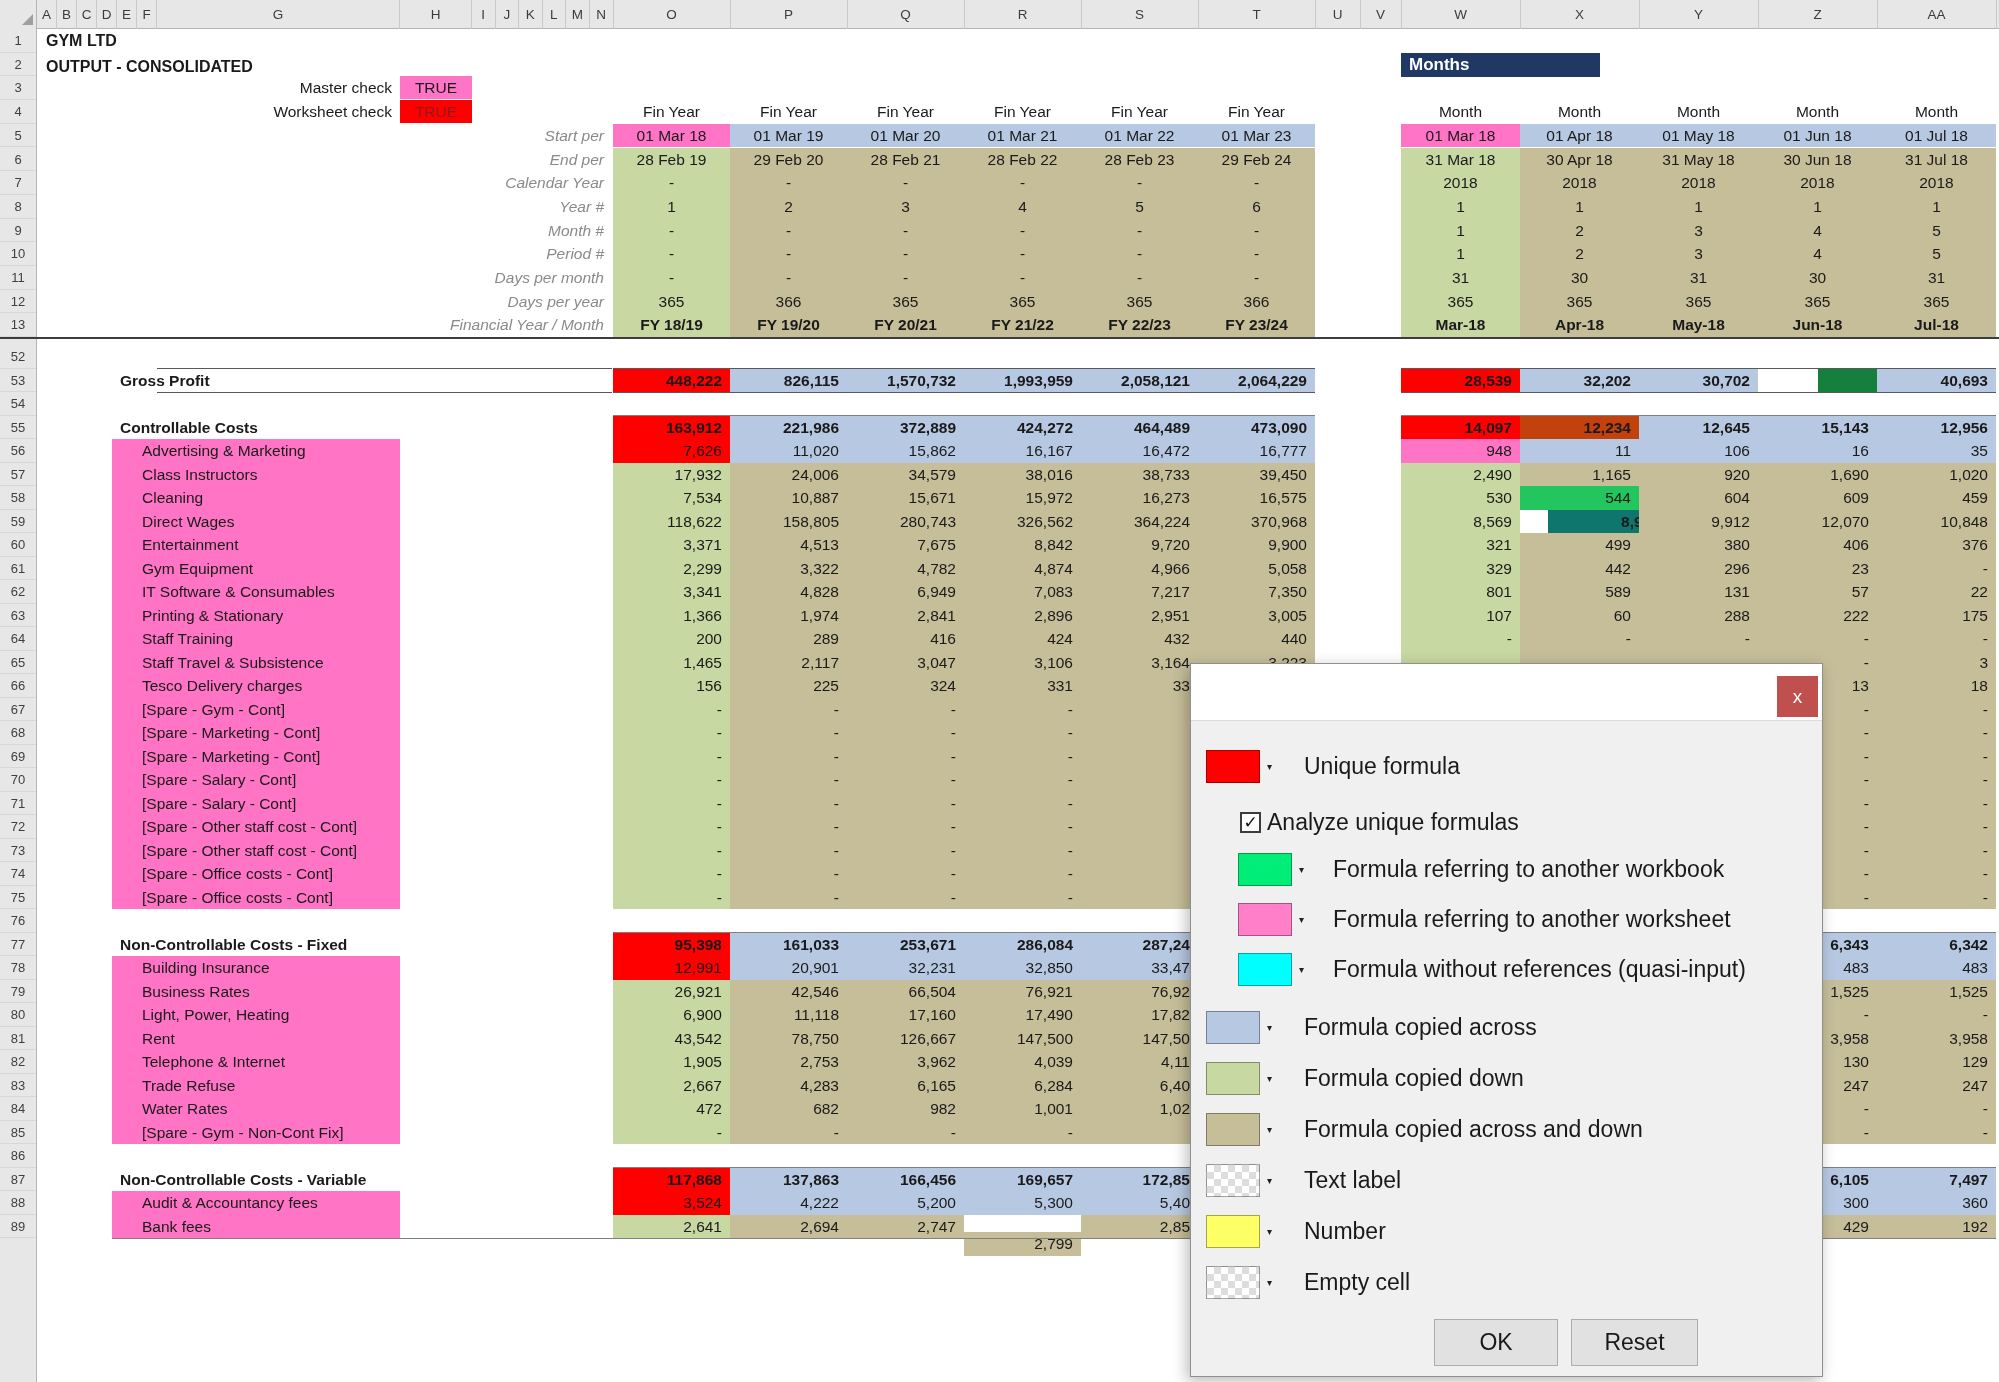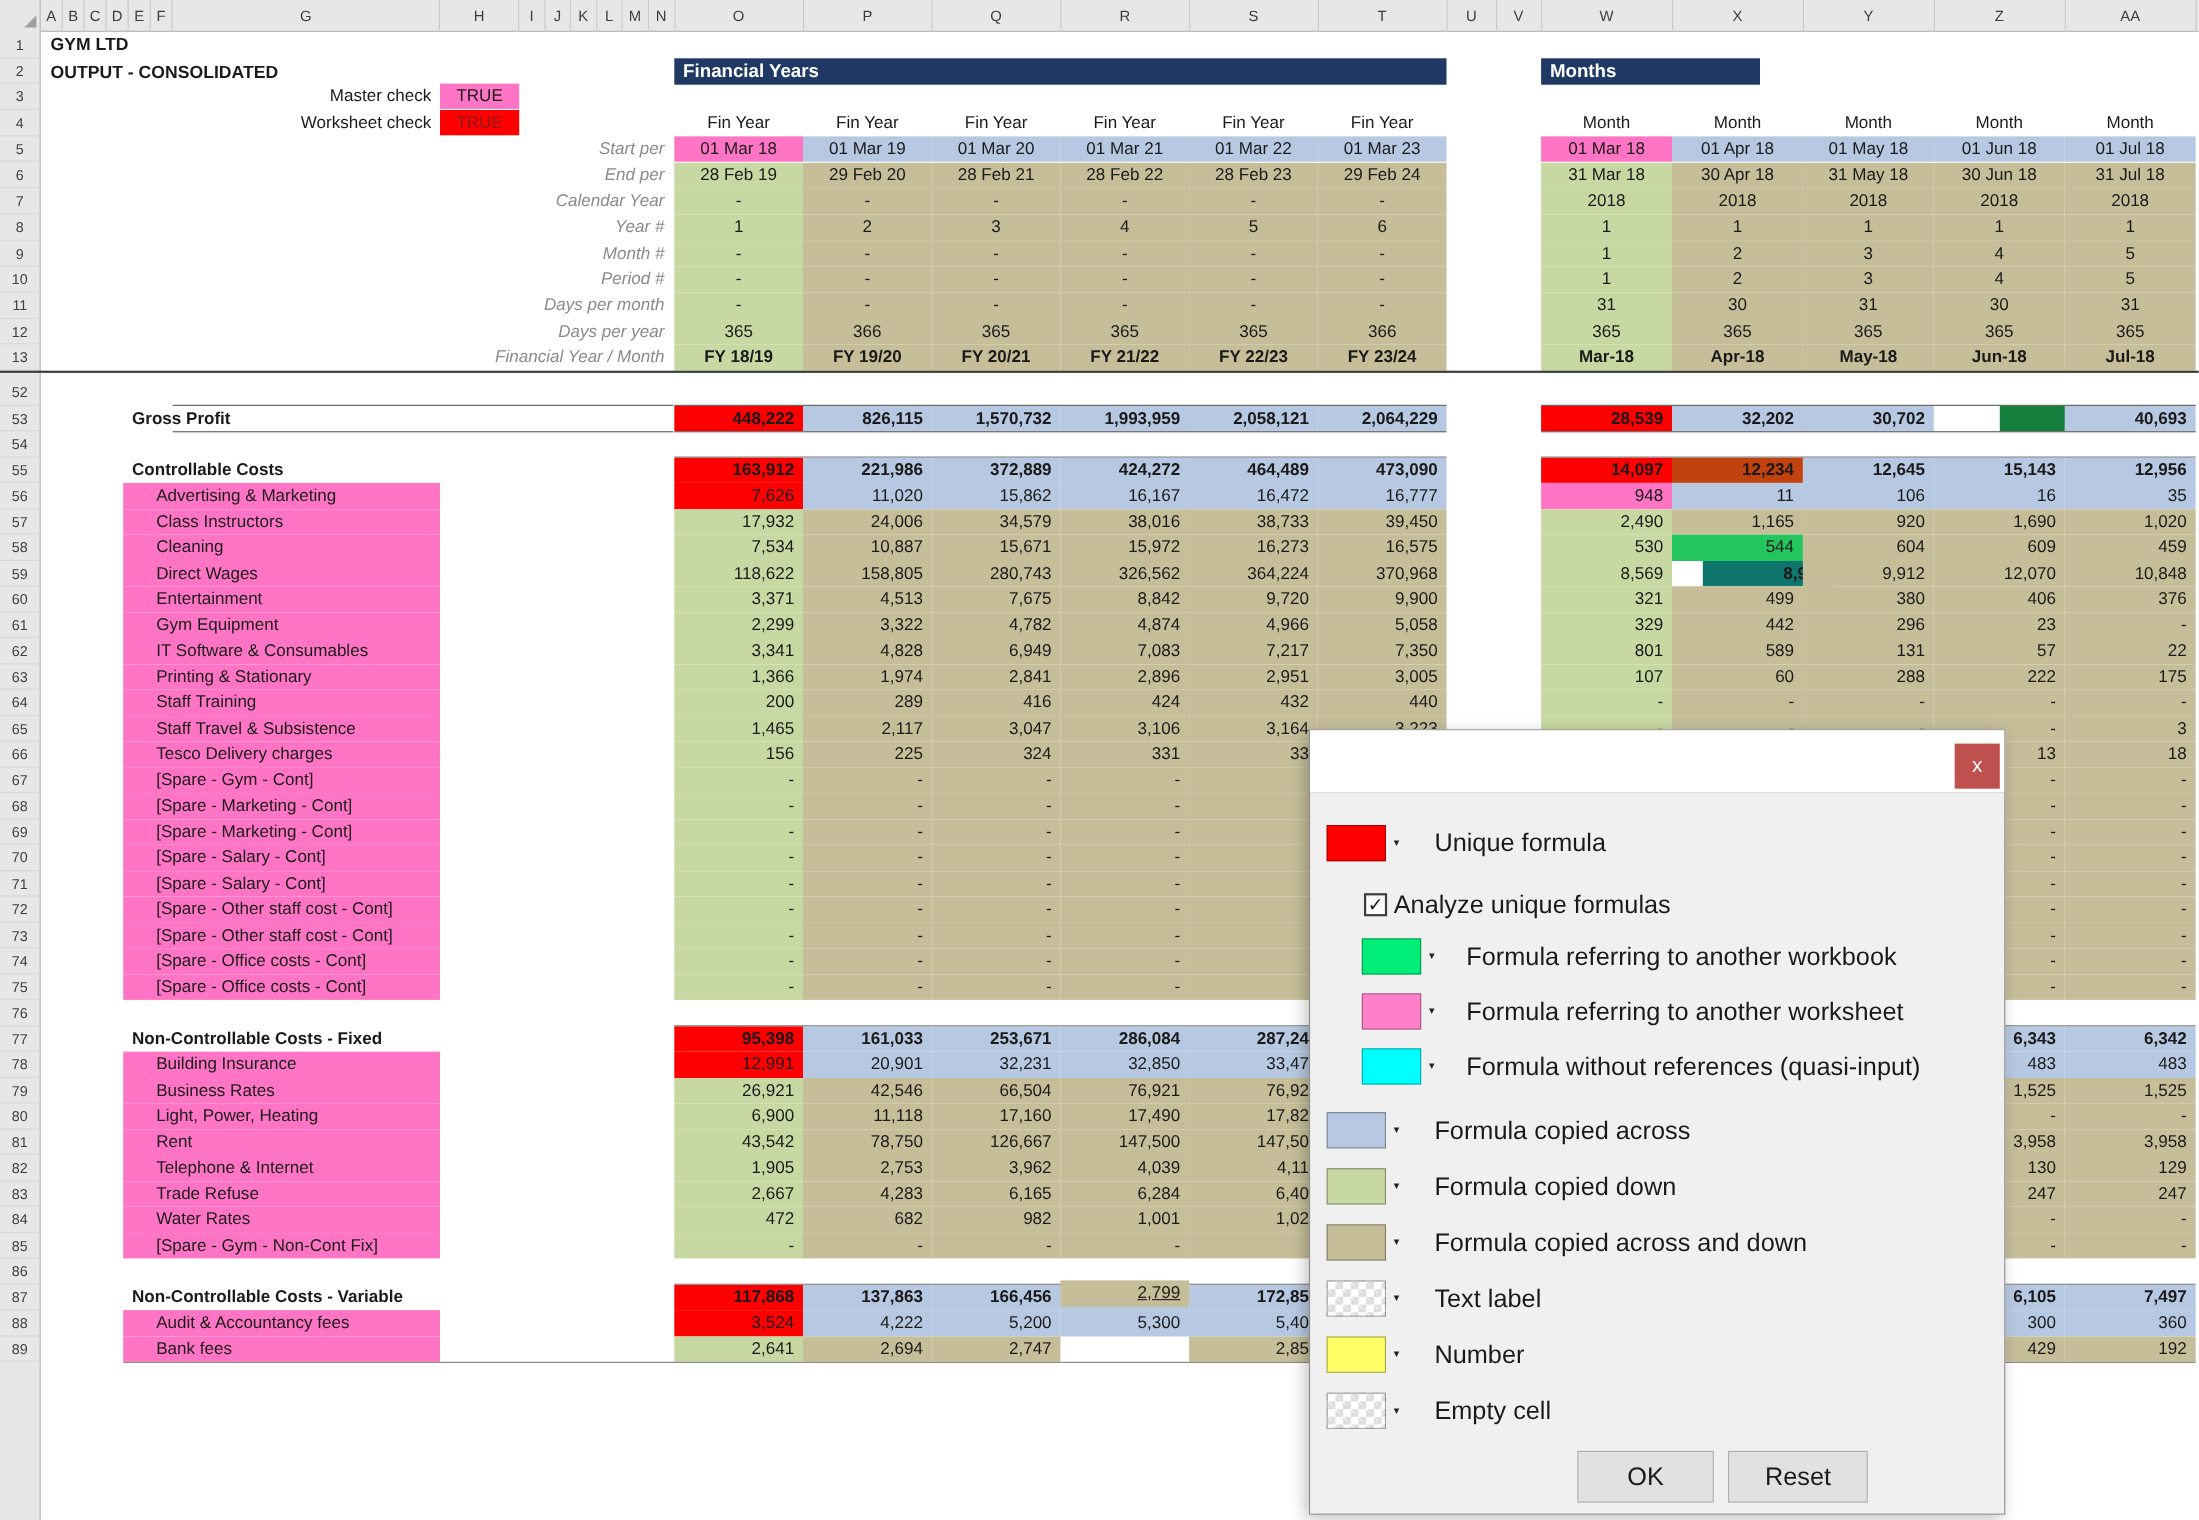--- a/index.html
+++ b/index.html
@@ -83,21 +83,20 @@
   <div id="corner-tri"></div>
 
   <div class="cell bold" style="left:38px;top:29px;width:300px;font-size:16px;line-height:24px;">GYM LTD</div>
   <div class="cell bold" style="left:38px;top:55px;width:340px;font-size:16px;line-height:24px;">OUTPUT - CONSOLIDATED</div>
 
   <div class="cell num" style="left:157px;top:76px;width:243px;">Master check</div>
   <div class="cell ctr" id="master-check-cell" style="left: 400px; top: 76px; width: 72px; height: 23px; background: rgb(255, 116, 196);">TRUE</div>
   <div class="cell num" style="left:157px;top:100px;width:243px;">Worksheet check</div>
   <div class="cell ctr" id="worksheet-check-cell" style="left: 400px; top: 100px; width: 72px; height: 23px; background: rgb(255, 0, 0); color: rgb(139, 26, 26);">TRUE</div>
 
-  <div class="cell banner" id="fy-banner" style="left: 613px; top: 53px; width: 702px; height: 24px; background: rgb(31, 57, 100);">Financial Years</div>
   <div class="cell banner" id="mo-banner" style="left: 1401px; top: 53px; width: 199px; height: 24px; background: rgb(31, 57, 100);">Months</div>
 
   <div id="grid">
       <div class="rowcell" style="top: 29px; height: 23.7px; line-height: 23.7px;">1</div>
       <div class="rowcell" style="top: 52.7px; height: 23.7px; line-height: 23.7px;">2</div>
       <div class="rowcell" style="top: 76.4px; height: 23.7px; line-height: 23.7px;">3</div>
       <div class="rowcell" style="top: 100.1px; height: 23.7px; line-height: 23.7px;">4</div>
       <div class="rowcell" style="top: 123.8px; height: 23.7px; line-height: 23.7px;">5</div>
       <div class="rowcell" style="top: 147.5px; height: 23.7px; line-height: 23.7px;">6</div>
       <div class="rowcell" style="top: 171.2px; height: 23.7px; line-height: 23.7px;">7</div>
@@ -670,21 +669,21 @@
       <div class="cell num" style="left: 1198px; top: 1191px; width: 117px; height: 23.5px; background: rgb(183, 201, 226);"></div>
       <div class="cell num" style="left: 1401px; top: 1191px; width: 119px; height: 23.5px; background: rgb(183, 201, 226);"></div>
       <div class="cell num" style="left: 1520px; top: 1191px; width: 119px; height: 23.5px; background: rgb(183, 201, 226);"></div>
       <div class="cell num" style="left: 1639px; top: 1191px; width: 119px; height: 23.5px; background: rgb(183, 201, 226);"></div>
       <div class="cell num" style="left: 1758px; top: 1191px; width: 119px; height: 23.5px; background: rgb(183, 201, 226);">300</div>
       <div class="cell num" style="left: 1877px; top: 1191px; width: 119px; height: 23.5px; background: rgb(183, 201, 226);">360</div>
       <div class="cell" style="left: 112px; top: 1214.5px; width: 288px; height: 23.5px; background: rgb(255, 116, 196); padding-left: 30px;">Bank fees</div>
       <div class="cell num" style="left: 613px; top: 1214.5px; width: 117px; height: 23.5px; background: rgb(200, 216, 162);">2,641</div>
       <div class="cell num" style="left: 730px; top: 1214.5px; width: 117px; height: 23.5px; background: rgb(198, 190, 153);">2,694</div>
       <div class="cell num" style="left: 847px; top: 1214.5px; width: 117px; height: 23.5px; background: rgb(198, 190, 153);">2,747</div>
-      <div class="cell num" style="left: 964px; top: 1164px; width: 117px; height: 23.5px; background: rgb(198, 190, 153); text-decoration: underline;">2,799</div>
+      <div class="cell num" style="left: 964px; top: 1232px; width: 117px; height: 23.5px; background: rgb(198, 190, 153);">2,799</div>
       <div class="cell num" style="left: 1081px; top: 1214.5px; width: 117px; height: 23.5px; background: rgb(198, 190, 153);">2,85</div>
       <div class="cell num" style="left: 1198px; top: 1214.5px; width: 117px; height: 23.5px; background: rgb(198, 190, 153);"></div>
       <div class="cell num" style="left: 1401px; top: 1214.5px; width: 119px; height: 23.5px; background: rgb(200, 216, 162);"></div>
       <div class="cell num" style="left: 1520px; top: 1214.5px; width: 119px; height: 23.5px; background: rgb(198, 190, 153);"></div>
       <div class="cell num" style="left: 1639px; top: 1214.5px; width: 119px; height: 23.5px; background: rgb(198, 190, 153);"></div>
       <div class="cell num" style="left: 1758px; top: 1214.5px; width: 119px; height: 23.5px; background: rgb(198, 190, 153);">429</div>
       <div class="cell num" style="left: 1877px; top: 1214.5px; width: 119px; height: 23.5px; background: rgb(198, 190, 153);">192</div>
       <div class="hline" style="left: 112px; top: 1238px; width: 1203px; height: 1px; background: rgb(127, 127, 127);"></div>
       <div class="hline" style="left: 1401px; top: 1238px; width: 595px; height: 1px; background: rgb(127, 127, 127);"></div>
     </div>

